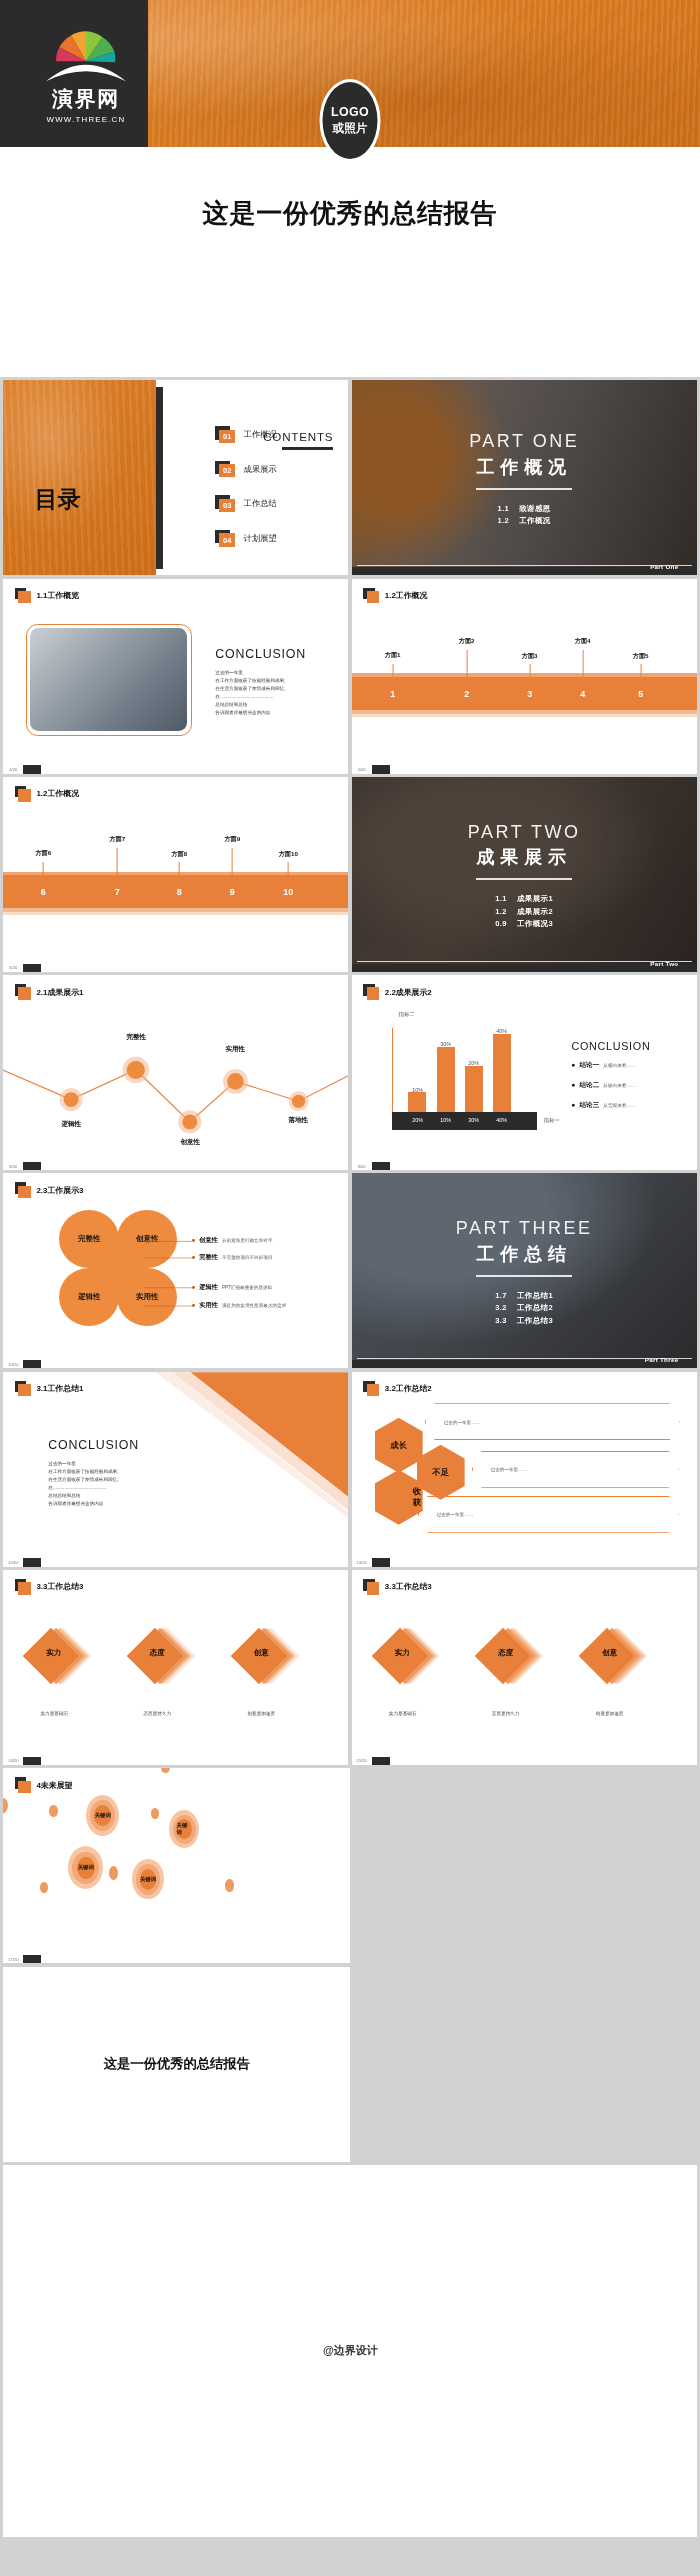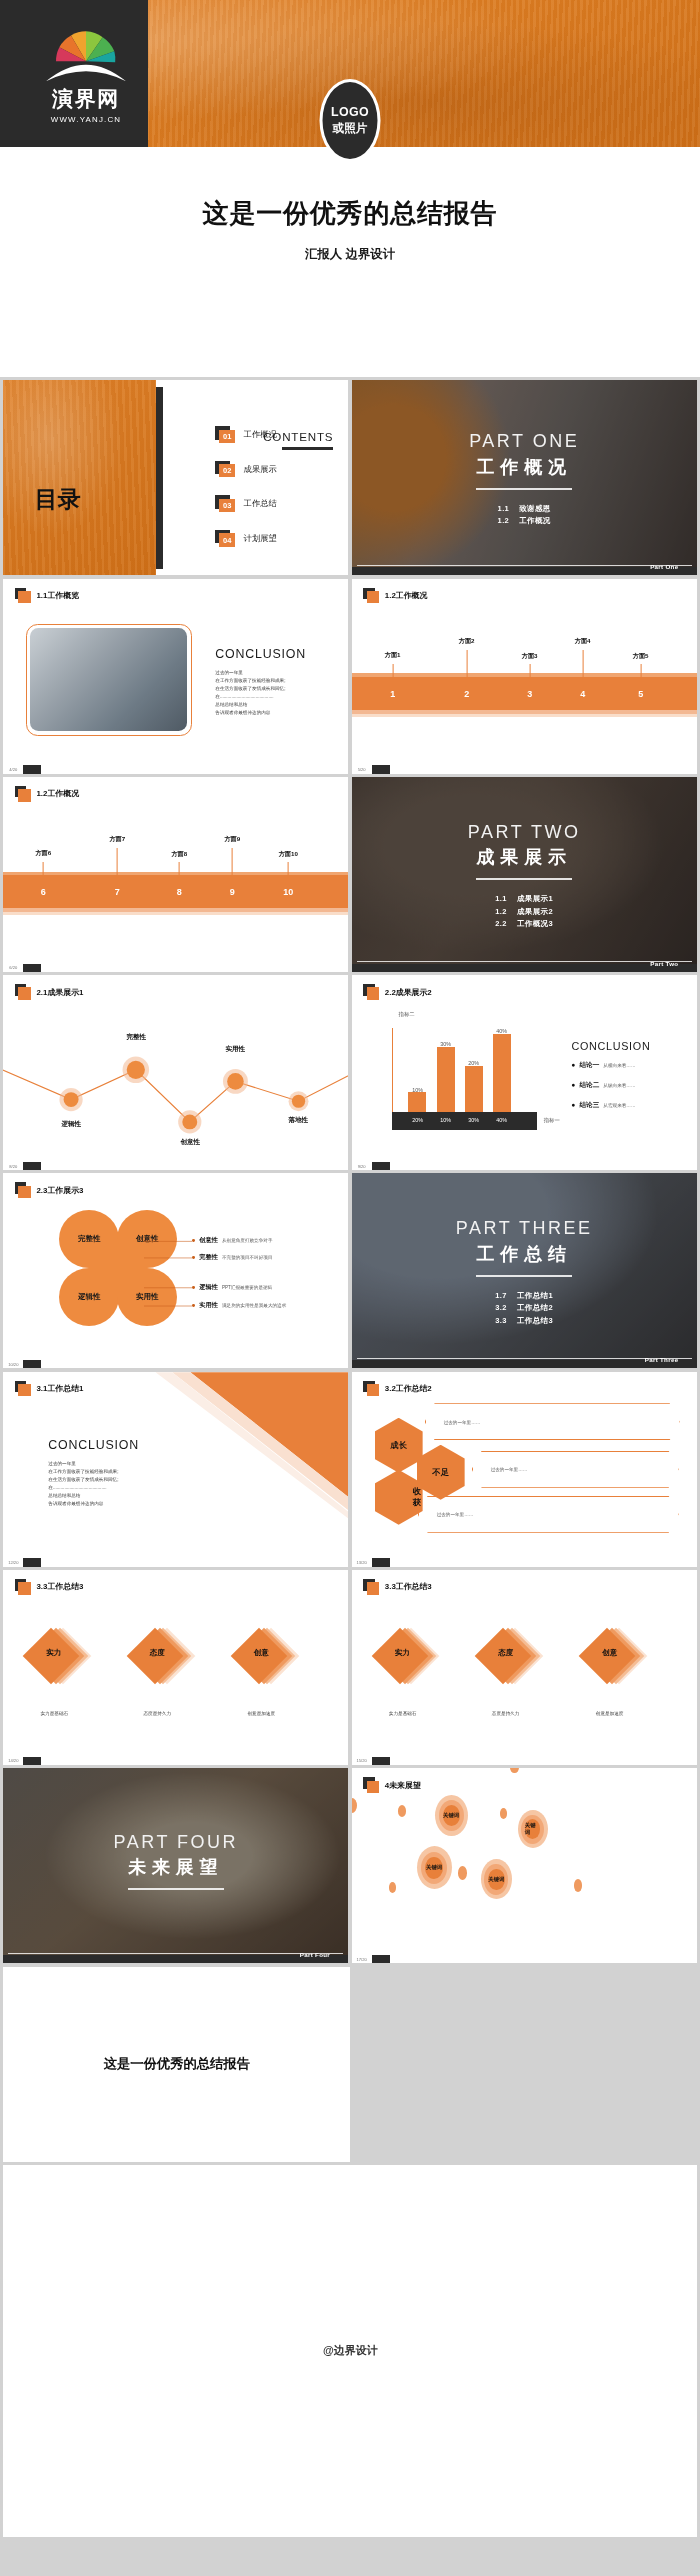--- a/index.html
+++ b/index.html
@@ -250,30 +250,29 @@
           <path d="M54 46 L54 10 A36 36 0 0 0 36 15 Z" fill="#f0a32e"></path>
           <path d="M54 46 L36 15 A36 36 0 0 0 22 29 Z" fill="#e8742b"></path>
           <path d="M54 46 L22 29 A36 36 0 0 0 18 46 Z" fill="#d6395b"></path>
           <path d="M54 46 L54 10 A36 36 0 0 1 74 17 Z" fill="#8cc63e"></path>
           <path d="M54 46 L74 17 A36 36 0 0 1 88 34 Z" fill="#4cb050"></path>
           <path d="M54 46 L88 34 A36 36 0 0 1 89 47 Z" fill="#19a5a0"></path>
           <path d="M6 70 Q54 30 102 70 Q54 46 6 70 Z" fill="#ffffff"></path>
         </svg>
       </div>
       <div class="brand-name">演界网</div>
-      <div class="brand-url">WWW.YANJ.CN</div>
+      <div class="brand-url">WWW.THREE.CN</div>
     </div>
 
     <div class="logo-oval">
       <div class="l1">LOGO</div>
       <div class="l2">或照片</div>
     </div>
 
     <div class="cover-title">这是一份优秀的总结报告</div>
-    <div class="cover-sub">汇报人 边界设计</div>
   </div>
 
   <div class="row">
 
     <div class="slide">
       <div class="toc-left"></div>
       <div class="toc-contents">CONTENTS</div>
       <div class="toc-mulu">目录</div>
       <div class="toc-items">
         <div class="toc-item">
@@ -432,21 +431,21 @@
     <div class="slide part">
       <div class="photo ph-laptop"></div>
       <div class="veil"></div>
       <div class="inner">
         <div class="en">PART TWO</div>
         <div class="cn">成果展示</div>
         <div class="rule"></div>
         <div class="bullets">
           <div><span>1.1</span><span style="width:auto">成果展示1</span></div>
           <div><span>1.2</span><span style="width:auto">成果展示2</span></div>
-          <div><span>2.2</span><span style="width:auto">工作概况3</span></div>
+          <div><span>0.9</span><span style="width:auto">工作概况3</span></div>
         </div>
       </div>
       <div class="footline"></div>
       <div class="foottag">Part Two</div>
       <div class="dkbar"></div>
     </div>
   </div>
 
   <div class="row">
 
@@ -766,32 +765,20 @@
       <div class="s-foot">
         <div class="bar"></div>
           <div class="num">15/20</div>
           <div class="cap"></div>
       </div>
     </div>
   </div>
 
   <div class="row">
 
-    <div class="slide part">
-      <div class="photo ph-book"></div>
-      <div class="veil"></div>
-      <div class="inner" style="justify-content:center;">
-        <div class="en">PART FOUR</div>
-        <div class="cn">未来展望</div>
-        <div class="rule"></div>
-      </div>
-      <div class="footline"></div>
-      <div class="foottag">Part Four</div>
-      <div class="dkbar"></div>
-    </div>
 
     <div class="slide">
       <div class="s-head">
         <div class="mark">
             <div class="dark"></div>
             <div class="orng"></div>
           </div>
         <div class="txt">4未来展望</div>
       </div>
 

